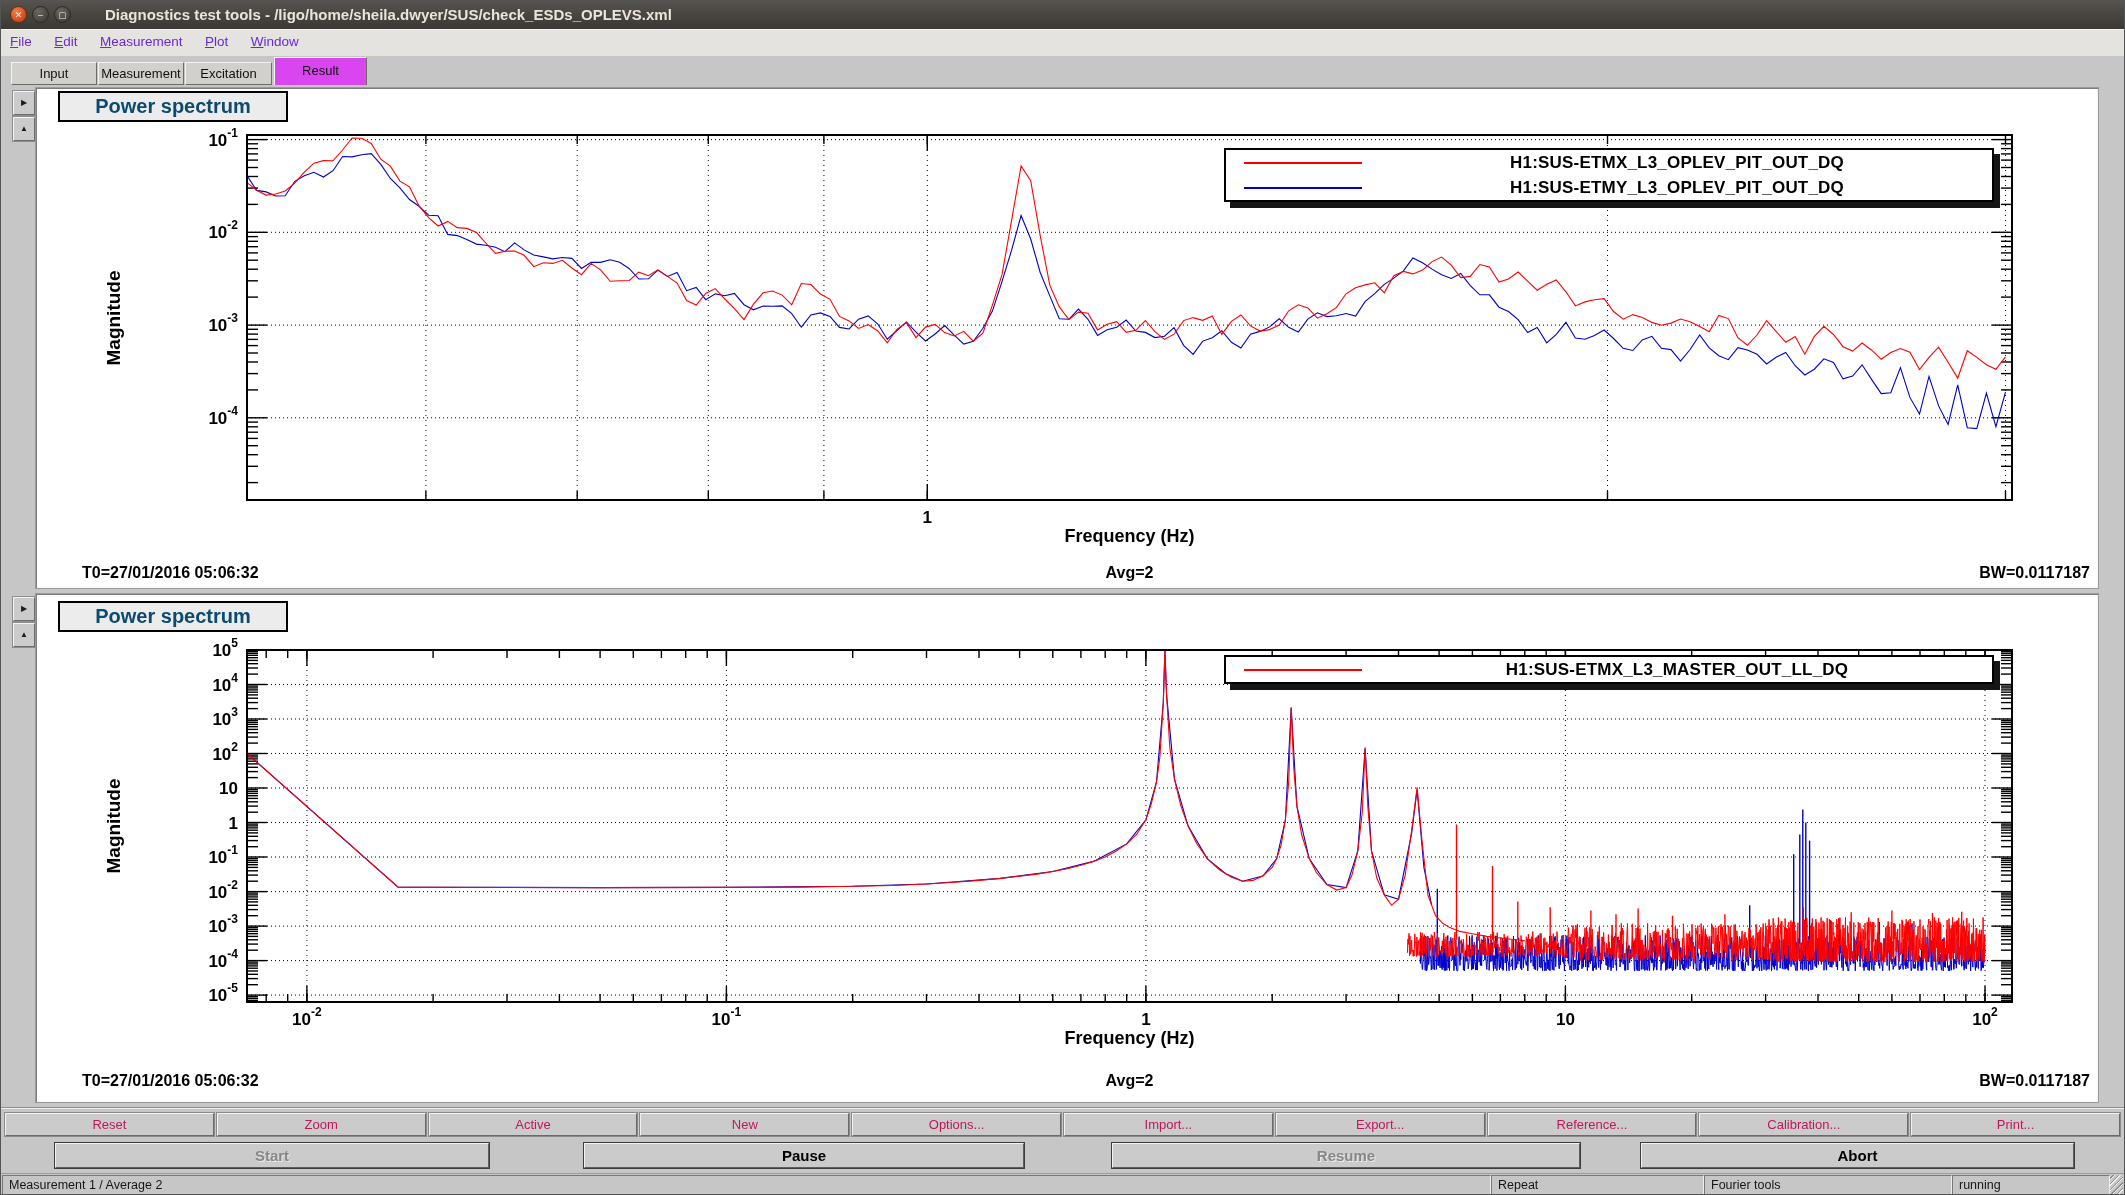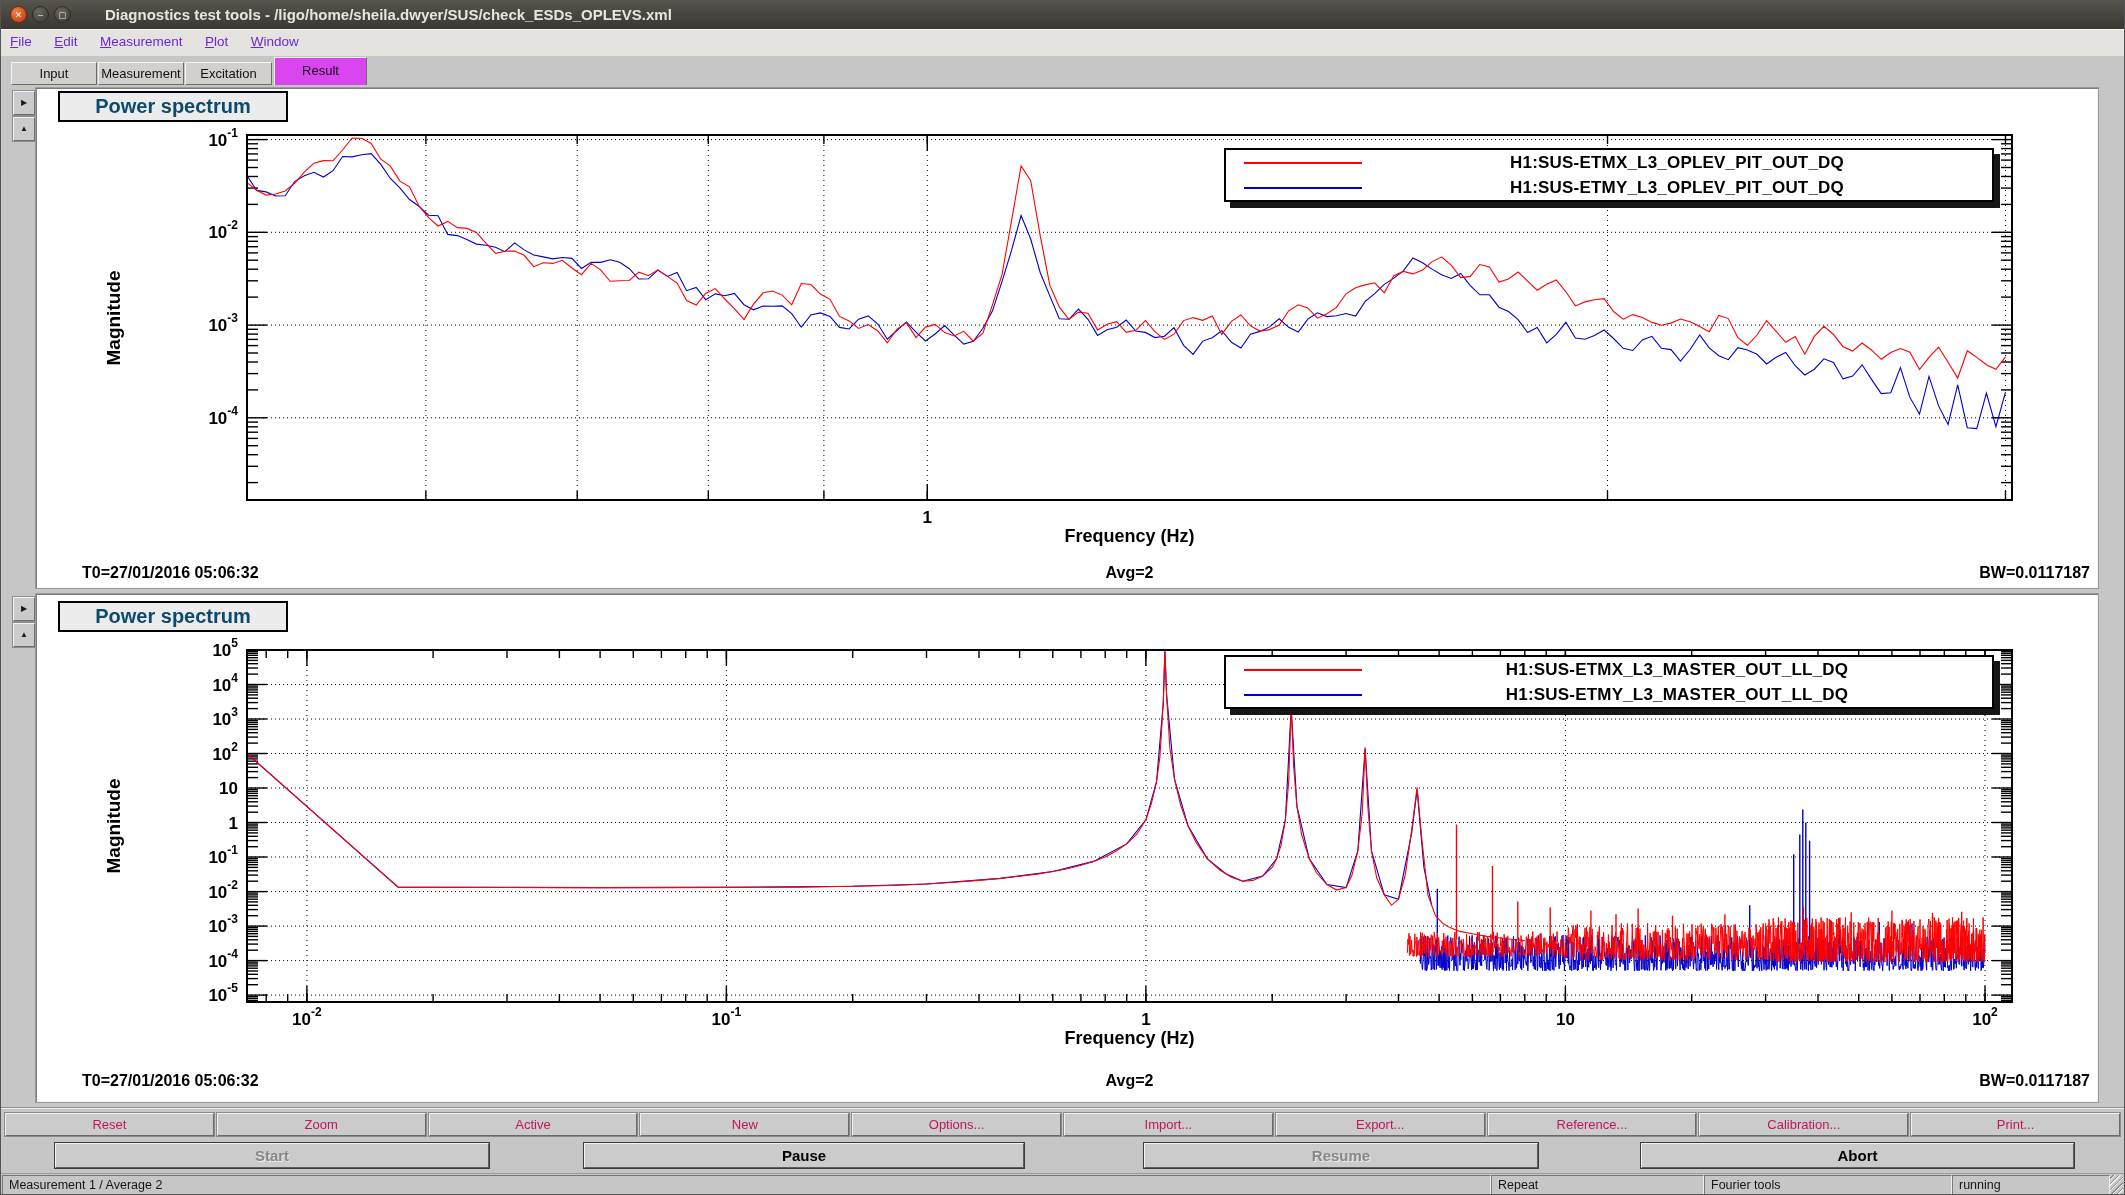--- a/index.html
+++ b/index.html
@@ -65,21 +65,21 @@
   .tbtn{flex:1;height:23px;background:#cbcbcb;font-family:"Liberation Sans",sans-serif;
     font-size:13px;color:#be185d;border:1px solid;border-color:#f2f2f2 #6a6a6a #6a6a6a #f2f2f2;
     box-shadow:0 0 0 1px #8a8a8a;cursor:default;}
   
   .controls{position:absolute;left:0;top:1139px;width:100%;height:33px;background:#c6c6c6;}
   .ctl{position:absolute;top:3px;height:25px;background:#cbcbcb;font-family:"Liberation Sans",sans-serif;
     font-size:15px;font-weight:bold;color:#000;border:1px solid;border-color:#f2f2f2 #5e5e5e #5e5e5e #f2f2f2;
     box-shadow:0 0 0 1px #3c3c3c;cursor:default;}
   .ctl.disabled{color:#878787;text-shadow:1px 1px 0 #ececec;}
   .ctl-start{left:54px;width:434px;} .ctl-pause{left:583px;width:440px;}
-  .ctl-resume{left:1111px;width:394px;margin-left:32px;} .ctl-abort{left:1640px;width:433px;}
+  .ctl-resume{left:1111px;width:468px;} .ctl-abort{left:1640px;width:433px;}
   
   .statusbar{position:absolute;left:0;top:1172px;width:100%;height:23px;background:#c6c6c6;
     border-top:1px solid #9b9b9b;display:flex;align-items:stretch;box-sizing:border-box;padding:1px;}
   .scell{border:1px solid;border-color:#787878 #efefef #efefef #787878;background:#c6c6c6;
     font-size:12.5px;color:#161616;line-height:19px;padding-left:6px;white-space:nowrap;overflow:hidden;box-sizing:border-box;}
   .scell.c0{flex:1;} .scell.c1{width:213px;} .scell.c2{width:248px;} .scell.c3{width:158px;}
   .grip{width:13px;background:repeating-linear-gradient(135deg,#c6c6c6 0 2px,#8f8f8f 2px 3px,#efefef 3px 4px);}
 </style>
 </head>
 <body>
@@ -593,24 +593,20 @@
         <rect class="fr" x="211" y="56" width="1765" height="352"></rect>
       </svg>
     <div class="plot-title">Power spectrum</div>
     <div class="ylab" style="top:232px;">Magnitude</div>
     <div class="xlab">Frequency (Hz)</div>
     <div id="legend1" class="legend">
         <div class="lrow">
           <span class="lline" style="background: rgb(255, 0, 0);"></span>
           <span class="llabel">H1:SUS-ETMX_L3_MASTER_OUT_LL_DQ</span>
         </div>
-        <div class="lrow">
-          <span class="lline" style="background: rgb(0, 0, 204);"></span>
-          <span class="llabel">H1:SUS-ETMY_L3_MASTER_OUT_LL_DQ</span>
-        </div>
       </div>
     <div class="footer">
       <span class="t0">T0=27/01/2016 05:06:32</span>
       <span class="avg">Avg=2</span>
       <span class="bw">BW=0.0117187</span>
     </div>
   </div>
 
   <div class="toolbar">
     <button class="tbtn">Reset</button>

